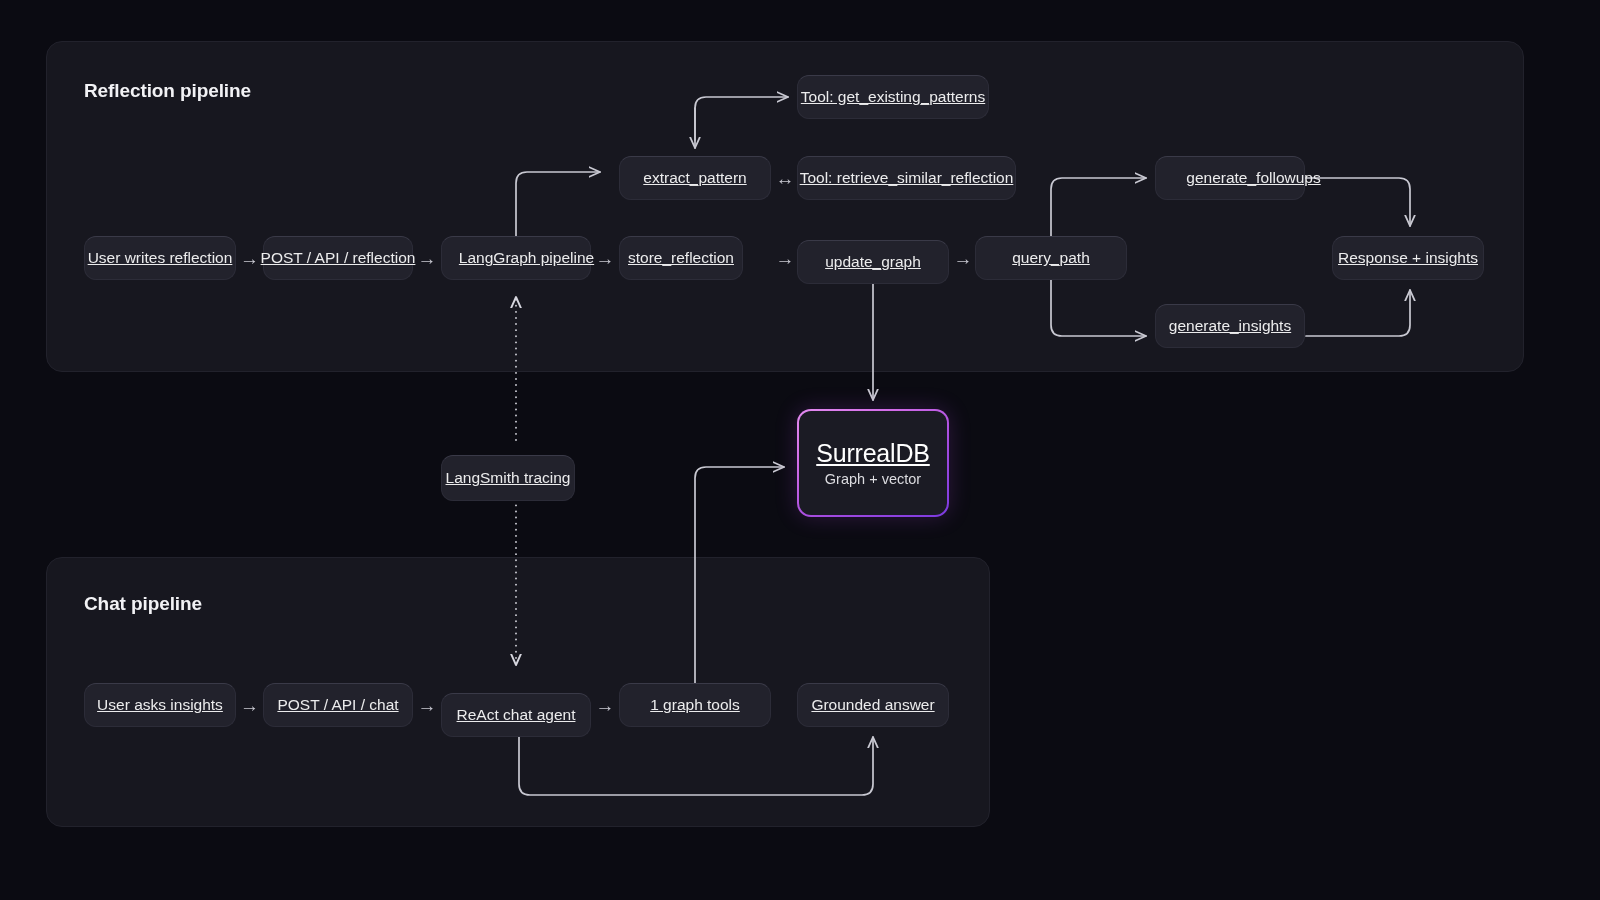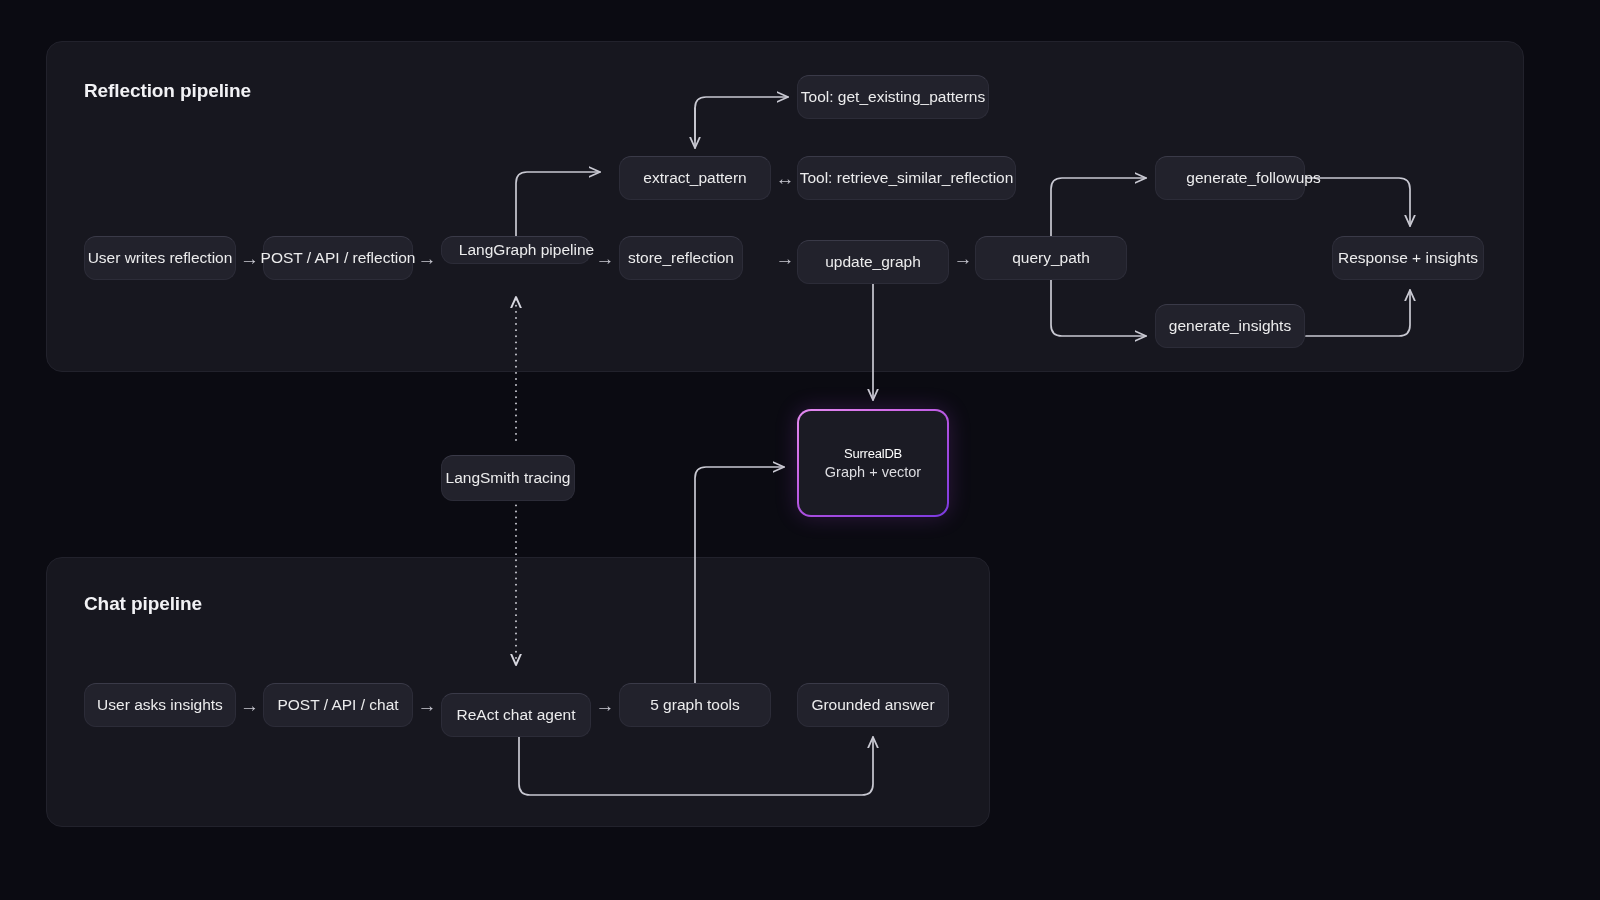--- a/index.html
+++ b/index.html
@@ -52,39 +52,40 @@
     border-top-color: #3a3a48;
     display: flex;
     flex-direction: column;
     align-items: center;
     justify-content: center;
     box-sizing: border-box;
     color: #ececed;
     font-size: 15.5px;
     white-space: nowrap;
   }
-  .node .label { line-height: 1.15; }
+  .node .label { line-height: 1.15; text-decoration: underline; }
 
   
   .node-accent {
     background: #1b1b24;
     border: 2px solid transparent;
     border-radius: 14px;
     background-image:
       linear-gradient(#1b1b24, #1b1b24),
       linear-gradient(150deg, #e48cf0 0%, #d36ce8 28%, #a64ce0 60%, #7b3ae0 100%);
     background-origin: border-box;
     background-clip: padding-box, border-box;
     box-shadow: 0 0 22px rgba(168, 70, 224, 0.22);
   }
   .node-accent .title {
-    font-size: 13px;
+    font-size: 25px;
     color: #ffffff;
     letter-spacing: -0.2px;
     margin-bottom: 3px;
+    text-decoration: underline;
   }
   .node-accent .sub {
     font-size: 14.5px;
     color: #dcdce0;
   }
 
   
   .glyph {
     position: absolute;
     color: #c9c9d2;
@@ -148,21 +149,21 @@
   <div class="node" style="left:84px; top:236px; width:152px; height:44px;">
     <span class="label">User writes reflection</span>
   </div>
   <div class="glyph" style="left:236px; top:236px; width:27px; height:44px;">→</div>
 
   <div class="node" style="left:263px; top:236px; width:150px; height:44px;">
     <span class="label">POST / API / reflection</span>
   </div>
   <div class="glyph" style="left:413px; top:236px; width:28px; height:44px;">→</div>
 
-  <div class="node" style="left:441px; top:236px; width:150px; height:28px;padding-left:21px;">
+  <div class="node" style="left:441px; top:236px; width:150px; height:44px;padding-left:21px;">
     <span class="label">LangGraph pipeline</span>
   </div>
   <div class="glyph" style="left:591px; top:236px; width:28px; height:44px;">→</div>
 
   <div class="node" style="left:619px; top:236px; width:124px; height:44px;">
     <span class="label">store_reflection</span>
   </div>
   <div class="glyph" style="left:771px; top:236px; width:28px; height:44px;">→</div>
 
   <div class="node" style="left:797px; top:240px; width:152px; height:44px;">
@@ -215,20 +216,20 @@
     <span class="label">POST / API / chat</span>
   </div>
   <div class="glyph" style="left:413px; top:683px; width:28px; height:44px;">→</div>
 
   <div class="node" style="left:441px; top:693px; width:150px; height:44px;">
     <span class="label">ReAct chat agent</span>
   </div>
   <div class="glyph" style="left:591px; top:683px; width:28px; height:44px;">→</div>
 
   <div class="node" style="left:619px; top:683px; width:152px; height:44px;">
-    <span class="label">5 graph tools</span>
+    <span class="label">1 graph tools</span>
   </div>
 
   <div class="node" style="left:797px; top:683px; width:152px; height:44px;">
     <span class="label">Grounded answer</span>
   </div>
 
 </div>
 
 </body></html>

